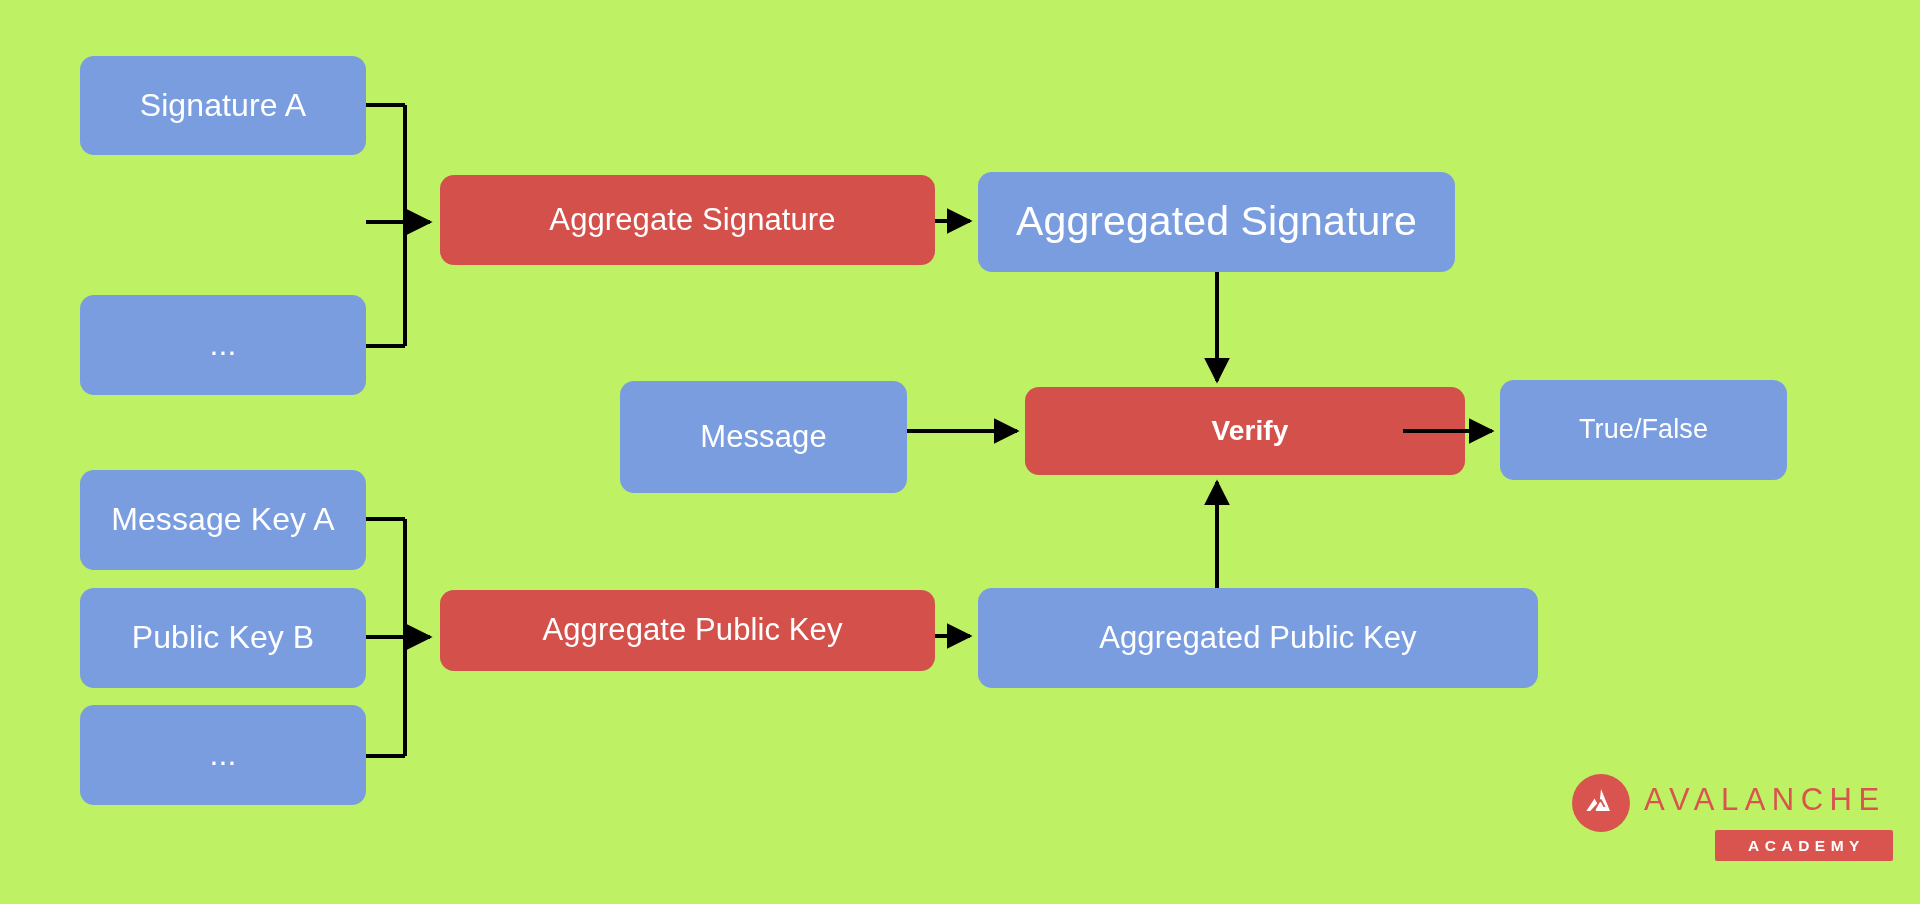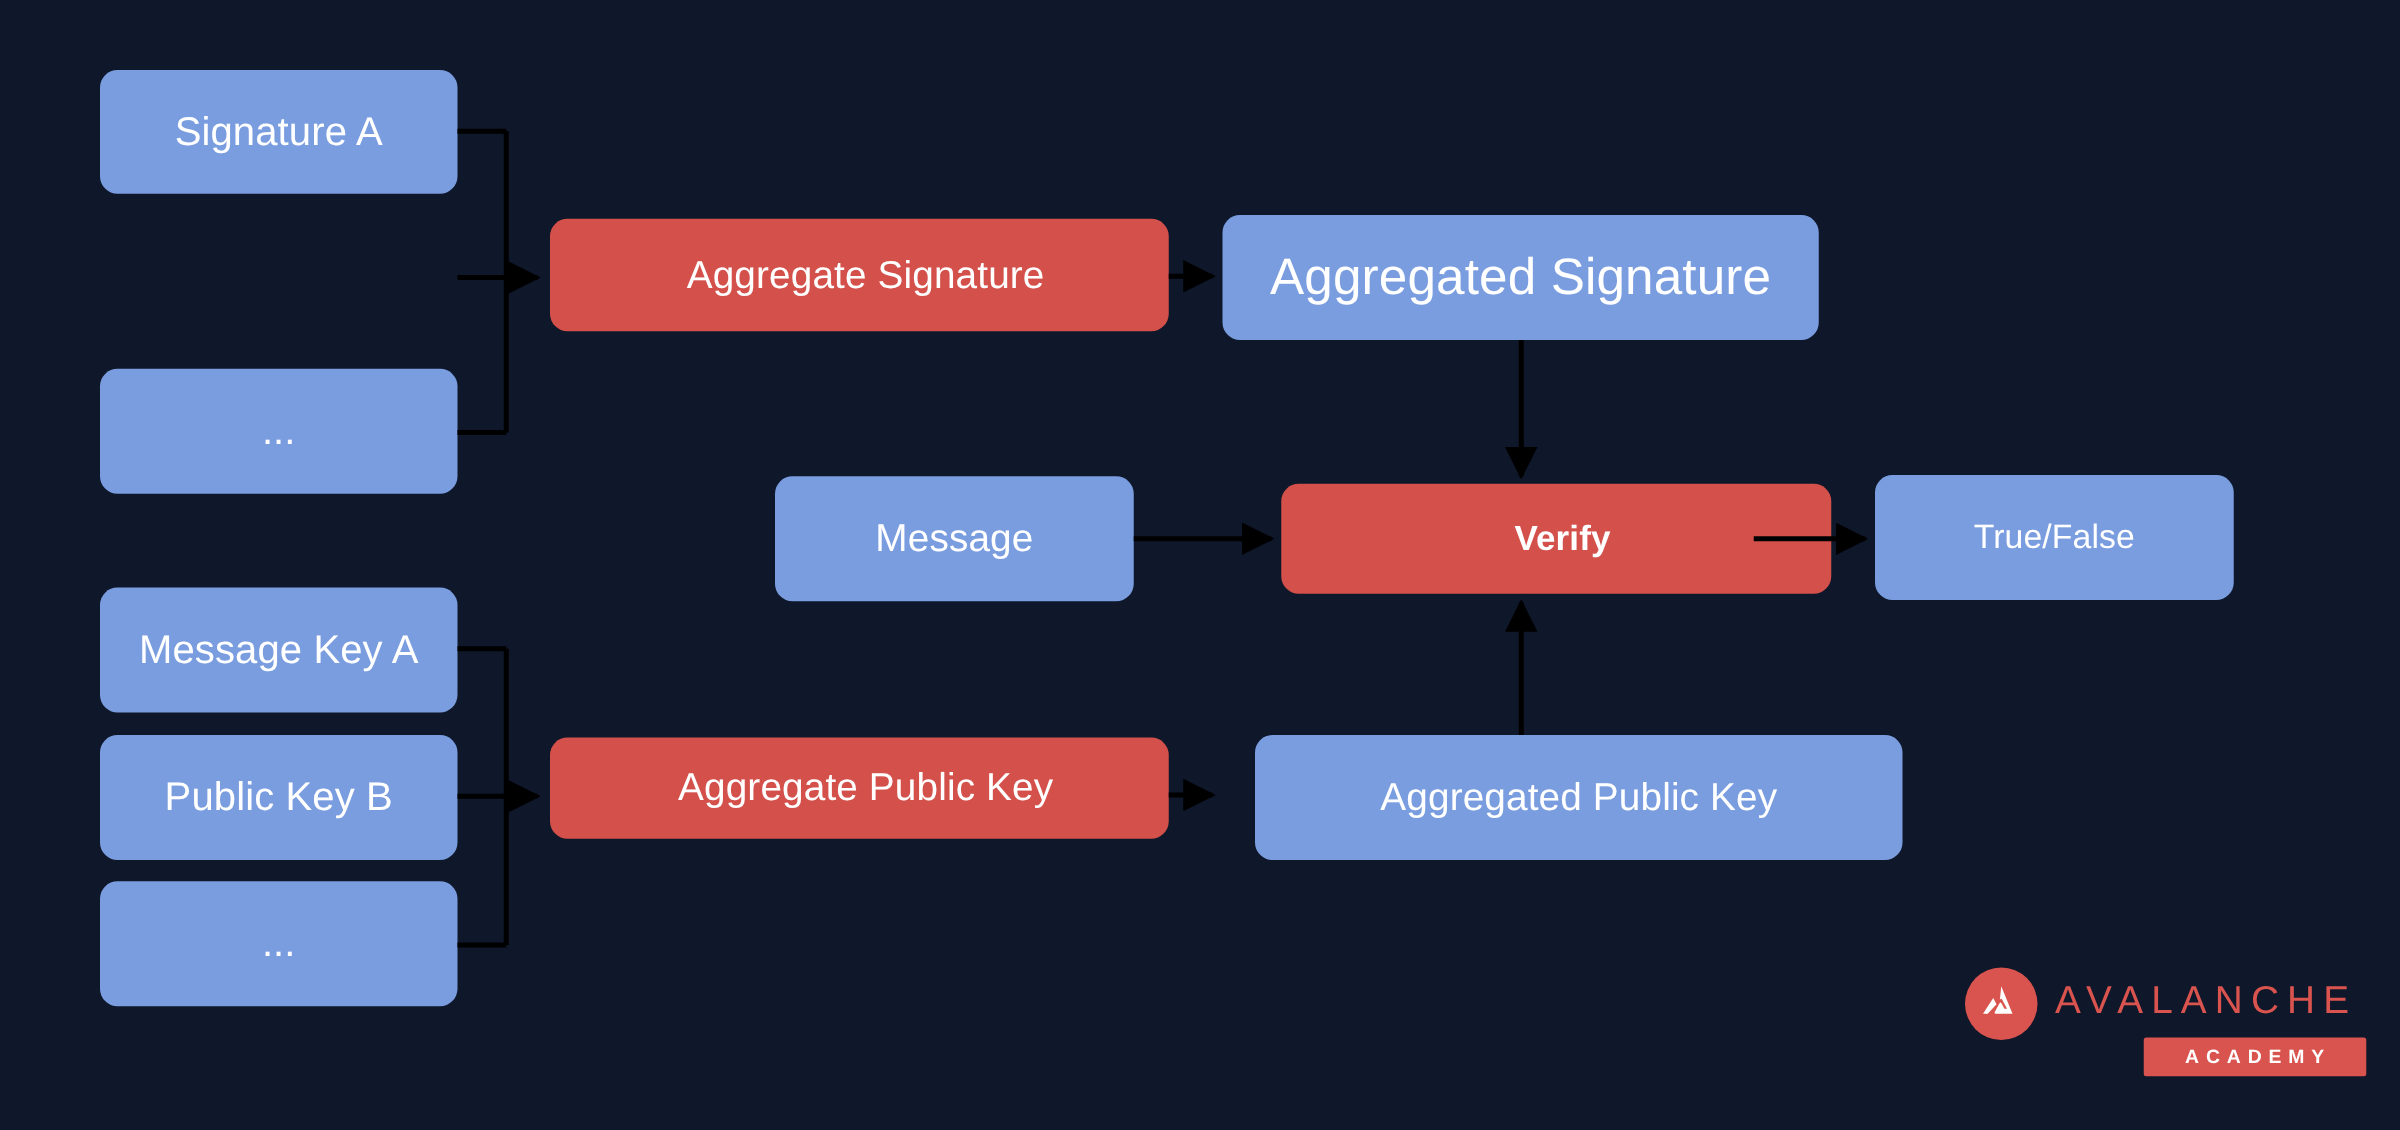--- a/index.html
+++ b/index.html
@@ -8,21 +8,21 @@
     padding: 0;
     background: #ffffff;
   }
   body {
     font-family: "Liberation Sans", sans-serif;
   }
   #canvas {
     position: relative;
     width: 1920px;
     height: 904px;
-    background: #0f172a;
+    background: #bef264;
     overflow: hidden;
   }
   .node {
     position: absolute;
     box-sizing: border-box;
     display: flex;
     align-items: center;
     justify-content: center;
     border-radius: 14px;
     color: #ffffff;
@@ -112,21 +112,21 @@
   </div>
 
   <div class="node red" style="left:440px; top:175px; width:495px; height:90px; font-size:31px;">
     <span class="label">Aggregate Signature</span>
   </div>
 
   <div class="node blue" style="left:978px; top:172px; width:477px; height:100px; font-size:41px;">
     <span class="label">Aggregated Signature</span>
   </div>
 
-  <div class="node blue" style="left:620px; top:381px; width:287px; height:100px; font-size:31px;">
+  <div class="node blue" style="left:620px; top:381px; width:287px; height:112px; font-size:31px;">
     <span class="label">Message</span>
   </div>
 
   <div class="node red bold" style="left:1025px; top:387px; width:440px; height:88px; font-size:28px;">
     <span class="label">Verify</span>
   </div>
 
   <div class="node blue" style="left:1500px; top:380px; width:287px; height:100px; font-size:27px;">
     <span class="label">True/False</span>
   </div>
@@ -140,21 +140,21 @@
   </div>
 
   <div class="node blue" style="left:80px;  top:705px; width:286px; height:100px; font-size:32px;">
     <span class="label">...</span>
   </div>
 
   <div class="node red" style="left:440px; top:590px; width:495px; height:81px; font-size:31px;">
     <span class="label">Aggregate Public Key</span>
   </div>
 
-  <div class="node blue" style="left:978px; top:588px; width:518px; height:100px; font-size:31px;margin-left:26px;">
+  <div class="node blue" style="left:978px; top:588px; width:560px; height:100px; font-size:31px;">
     <span class="label">Aggregated Public Key</span>
   </div>
 
   <svg id="wires" viewBox="0 0 1920 904">
     <defs>
       <marker id="ah" viewBox="0 0 10 10" refX="9" refY="5" markerWidth="6.5" markerHeight="6.5" orient="auto-start-reverse">
         <path d="M 0 0 L 10 5 L 0 10 z" fill="#000000"></path>
       </marker>
     </defs>
 

